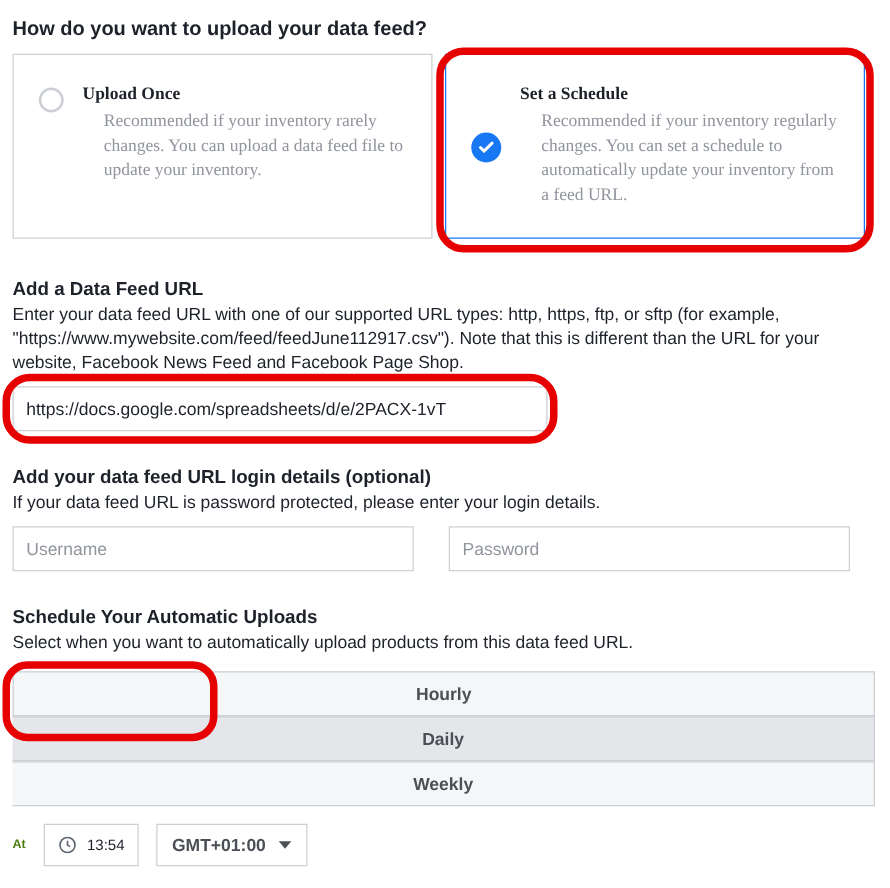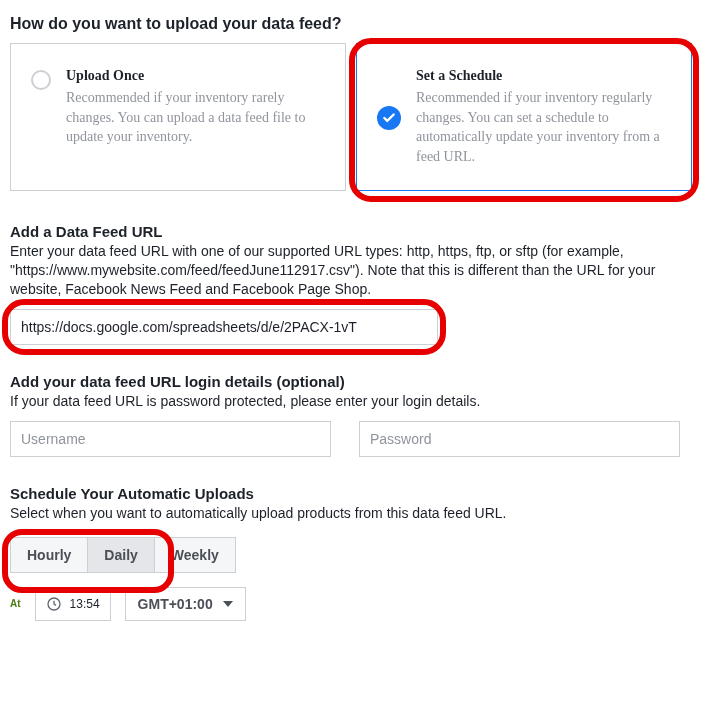--- a/index.html
+++ b/index.html
@@ -60,20 +60,21 @@
     .option-title {
       font-size: 14px;
       font-weight: 600;
       color: #1d2129;
       margin-bottom: 4px;
     }
     .option-desc {
       font-size: 14px;
       color: #90949c;
       line-height: 1.4;
+      margin-left: 17px;
     }
     .highlight-red {
       position: relative;
       align-items: center;
     }
     .highlight-red::after {
       content: '';
       position: absolute;
       border: 6px solid #e60000;
       border-radius: 22px;
@@ -122,20 +123,21 @@
     .login-row {
       display: flex;
       gap: 28px;
       padding-right: 20px;
     }
     .login-row .text-input { flex: 1; }
     .text-input::placeholder { color: #90949c; }
     .freq-row {
       display: flex;
       position: relative;
+      flex-direction: column;
     }
     .freq-row::after {
       content: '';
       position: absolute;
       border: 6px solid #e60000;
       border-radius: 20px;
       top: -8px; left: -8px; width: 160px; height: 52px;
       pointer-events: none;
     }
     .freq-btn {

